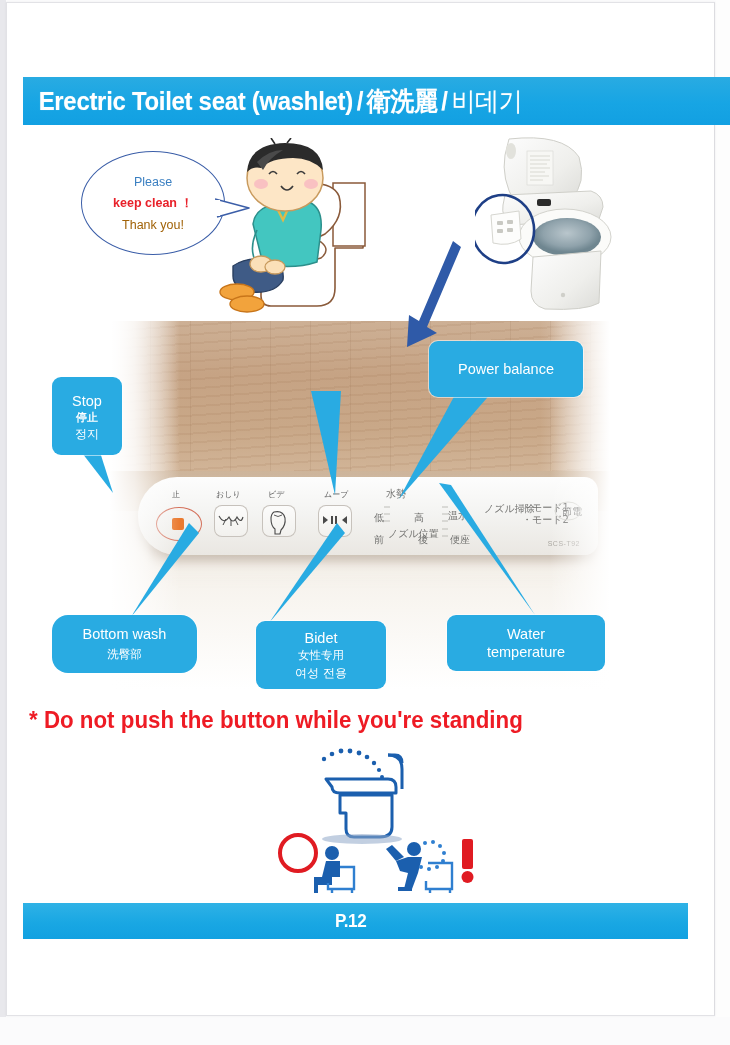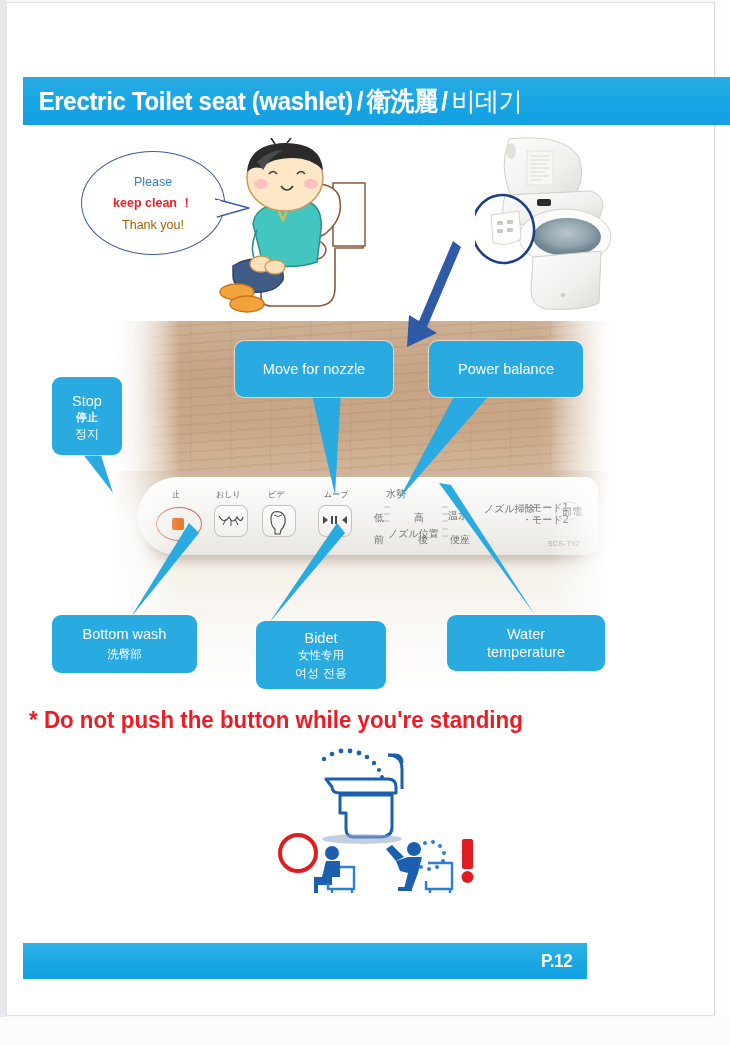--- a/index.html
+++ b/index.html
@@ -174,39 +174,39 @@
   }
   .callout .en { font-size: 14.5px; line-height: 1.25; }
   .callout .cn { font-family:Liberation Mono, monospace; font-size: 11px; font-weight: bold; line-height: 1.3; }
   .callout .cn-l { font-family:"DejaVu Sans",sans-serif; font-size: 11.5px; line-height: 1.35; }
   .callout .kr { font-family:"DejaVu Sans",sans-serif; font-size: 12px; line-height: 1.35; }
   .tail { position: absolute; z-index: 5; }
 
   #co-stop      { left: 45px;  top: 374px; width: 70px;  height: 78px; padding-top:2px; gap:1px;}
   #co-move      { left: 228px; top: 338px; width: 158px; height: 56px; }
   #co-power     { left: 422px; top: 338px; width: 154px; height: 56px; justify-content: center; }
-  #co-bottom    { left: 45px;  top: 612px; width: 145px; height: 58px; gap:4px; }
+  #co-bottom    { left: 45px;  top: 612px; width: 145px; height: 58px; gap:4px;border-radius:16px; }
   #co-bidet     { left: 249px; top: 618px; width: 130px; height: 68px; gap:1px; }
   #co-water     { left: 440px; top: 612px; width: 158px; height: 56px; gap:0px; }
 
   
   #warning {
     position: absolute; left: 22px; top: 703px;
     color: #ee1b24; font-weight: bold; font-size: 24px;
     transform: scaleX(0.93); transform-origin: left center;
     white-space: nowrap;
   }
   #pictogram { position: absolute; left: 255px; top: 740px; width: 220px; height: 150px; }
 
   
   #footer-bar {
-    position: absolute; left: 16px; top: 940px;
-    width: 564px; height: 36px;
+    position: absolute; left: 16px; top: 900px;
+    width: 665px; height: 36px;
     background: linear-gradient(180deg,#2fb2e6 0%,#19a7e3 55%,#11a1e1 100%);
-    display: flex; align-items: center; justify-content: flex-end;
+    display: flex; align-items: center; justify-content: center;
   }
   #footer-page {
     color: #ffffff; font-weight: bold; font-size: 19px;
     padding-right: 16px; letter-spacing: -0.5px;
     transform: scaleX(0.9); transform-origin: right center;
   }
 </style>
 </head>
 <body>
 
@@ -414,23 +414,20 @@
     <svg class="tail" style="left:428px; top:480px;" width="104" height="136" viewBox="0 0 104 136">
       <path d="M4 0 L16 2 L100 132 Z" fill="#29abe2"></path>
     </svg>
 
     <div class="callout" id="co-stop">
       <div class="en">Stop</div>
       <div class="cn">停止</div>
       <div class="kr">정지</div>
     </div>
 
-    <div class="callout" id="co-move">
-      <div class="en">Move for nozzle</div>
-    </div>
 
     <div class="callout" id="co-power">
       <div class="en">Power balance</div>
     </div>
 
     <div class="callout" id="co-bottom">
       <div class="en">Bottom wash</div>
       <div class="cn-l">洗臀部</div>
     </div>
 

